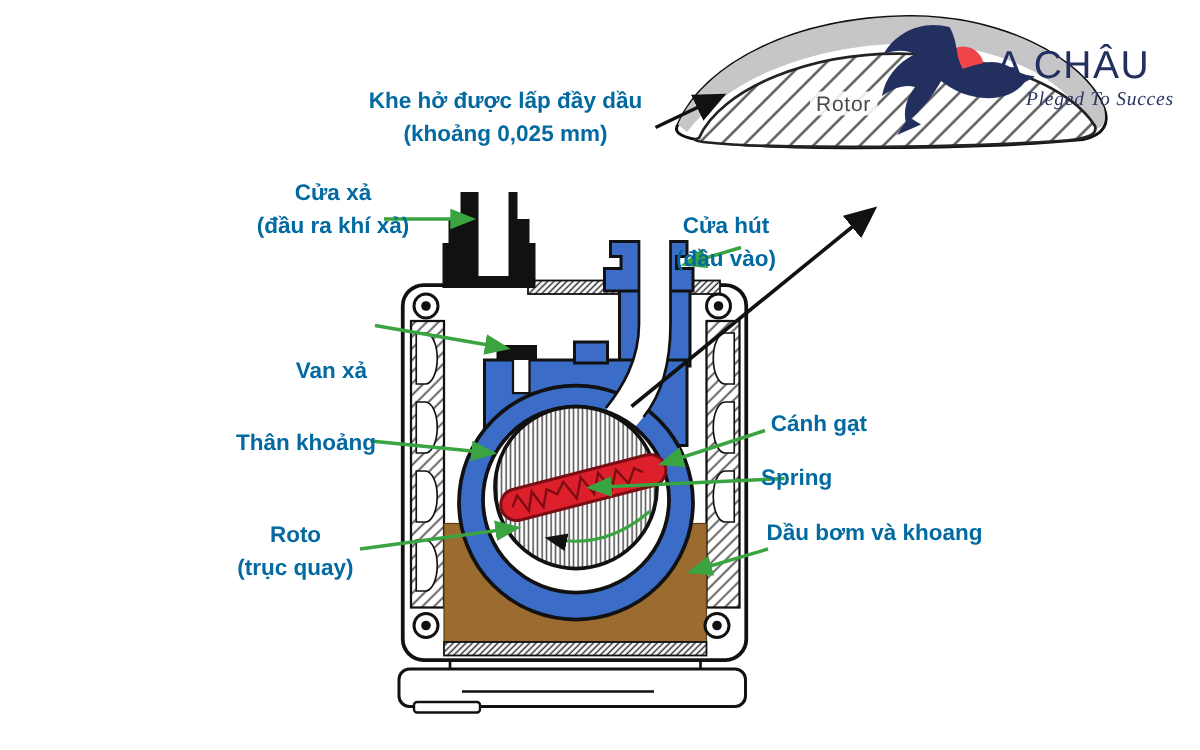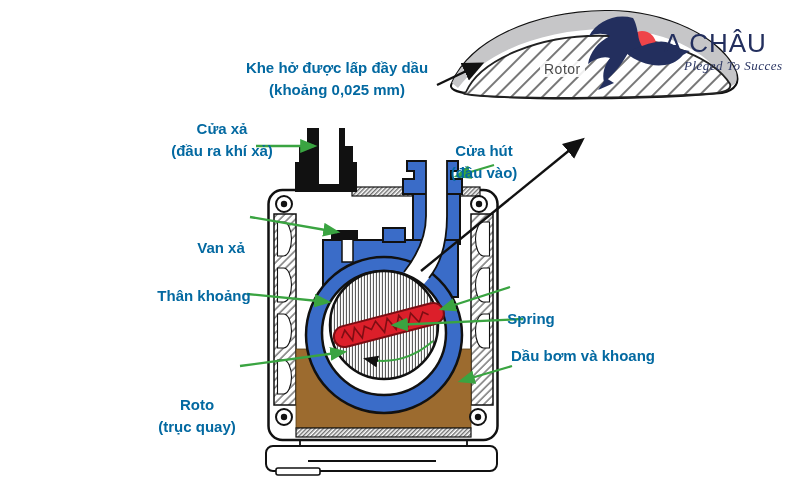--- a/index.html
+++ b/index.html
@@ -173,30 +173,33 @@
 </div>
 
 <div class="lbl" style="left:171px;top:205px;width:100px;margin-top:32px;">
   <div>Van xả</div>
 </div>
 
 <div class="lbl" style="left:134px;top:285px;width:140px;">
   <div>Thân khoảng</div>
 </div>
 
-<div class="lbl" style="left:127px;top:346px;width:140px;margin-top:48px;">
+<div class="lbl" style="left:127px;top:346px;width:140px;">
   <div>Roto</div>
   <div>(trục quay)</div>
 </div>
 
 <div class="lbl" style="left:424px;top:140px;width:120px;">
   <div>Cửa hút</div>
   <div>(đầu vào)</div>
 </div>
 
+<div class="lbl" style="left:486px;top:272px;width:120px;">
+  <div>Cánh gạt</div>
+</div>
 
 <div class="lbl" style="left:471px;top:308px;width:120px;">
   <div>Spring</div>
 </div>
 
 <div class="lbl" style="left:483px;top:345px;width:200px;">
   <div>Dầu bơm và khoang</div>
 </div>
 
 <div class="rotor-label">Rotor</div>

